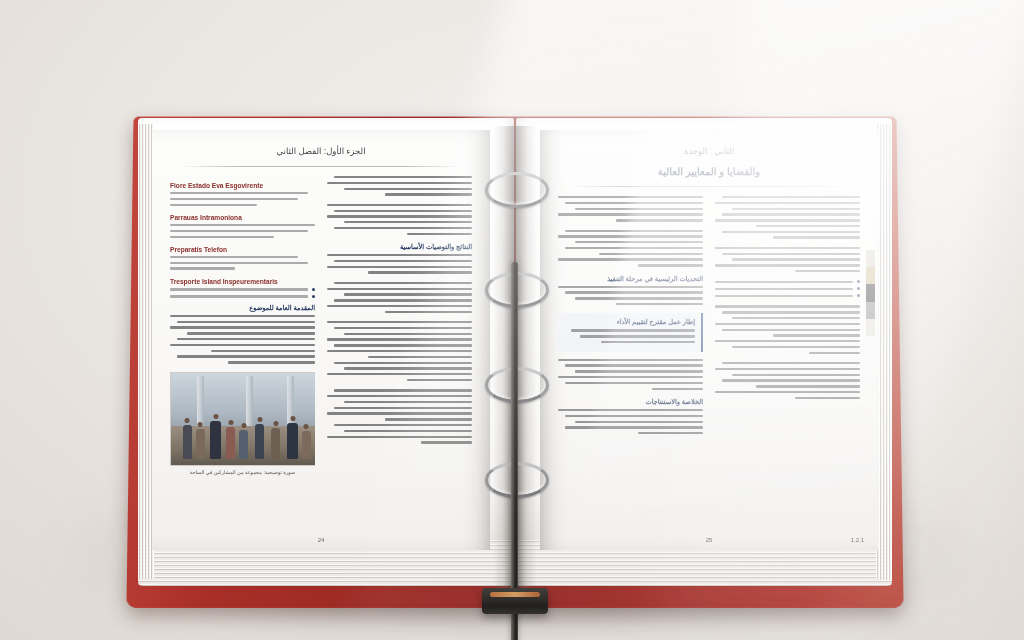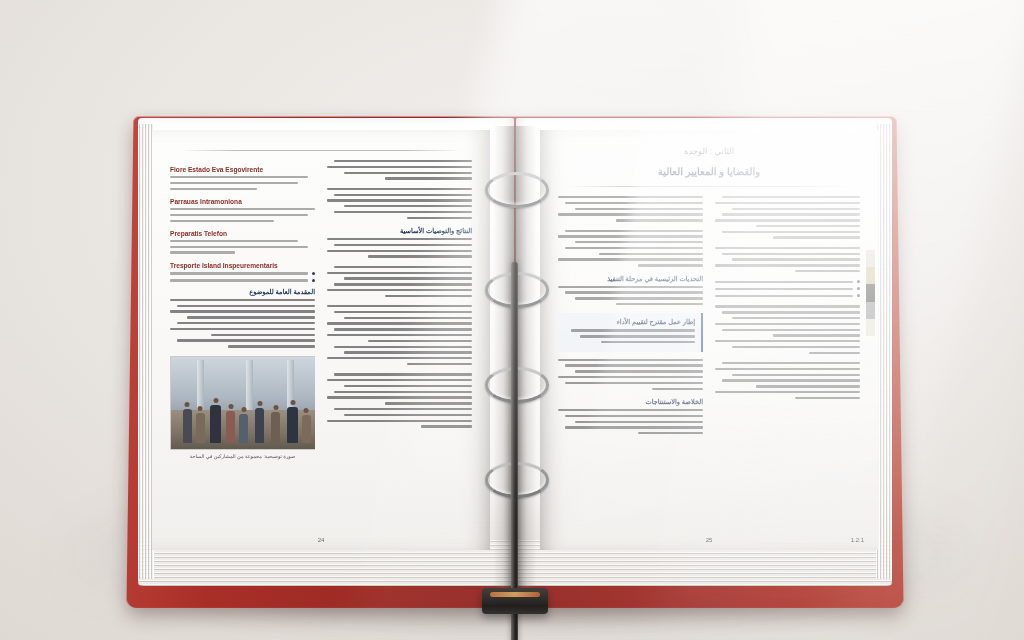--- a/index.html
+++ b/index.html
@@ -438,20 +438,21 @@
       </div>
       <div class="stack-right">
         <div class="edge-lines-right"></div>
         <div class="edge-lines-side edge-right-side"></div>
       </div>
     </div>
 
     <div class="page page-left">
       <div class="pg-inner">
 
+        <div class="pg-header">الجزء الأول: الفصل الثاني</div>
         <div class="pg-header-rule"></div>
 
         <div class="cols">
 
           <div class="col">
             <div class="h-sub ltr">Fiore Estado Eva Esgovirente</div>
             <div class="para">
               <div class="tl s95"></div>
               <div class="tl s88"></div>
               <div class="tl s60"></div>

